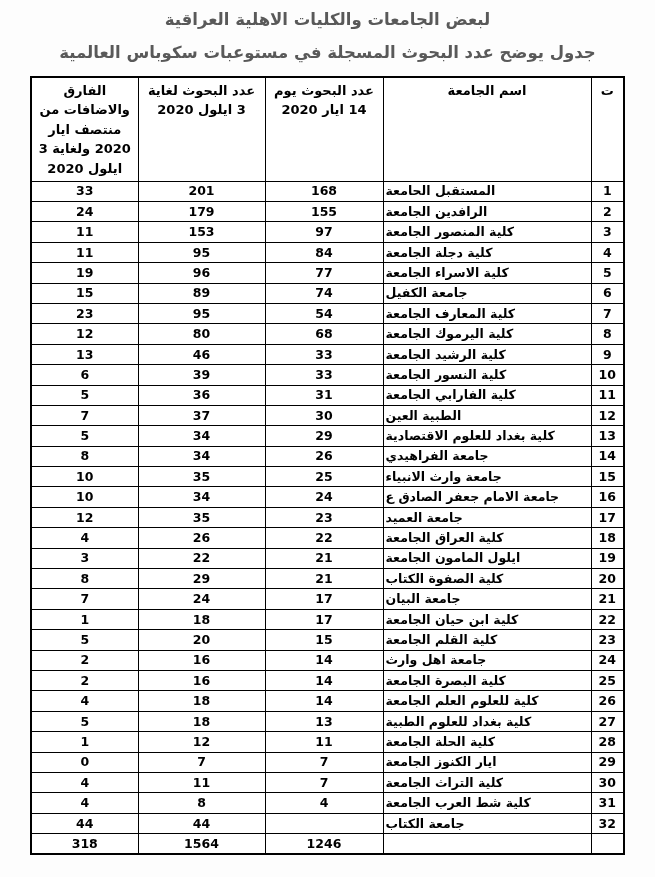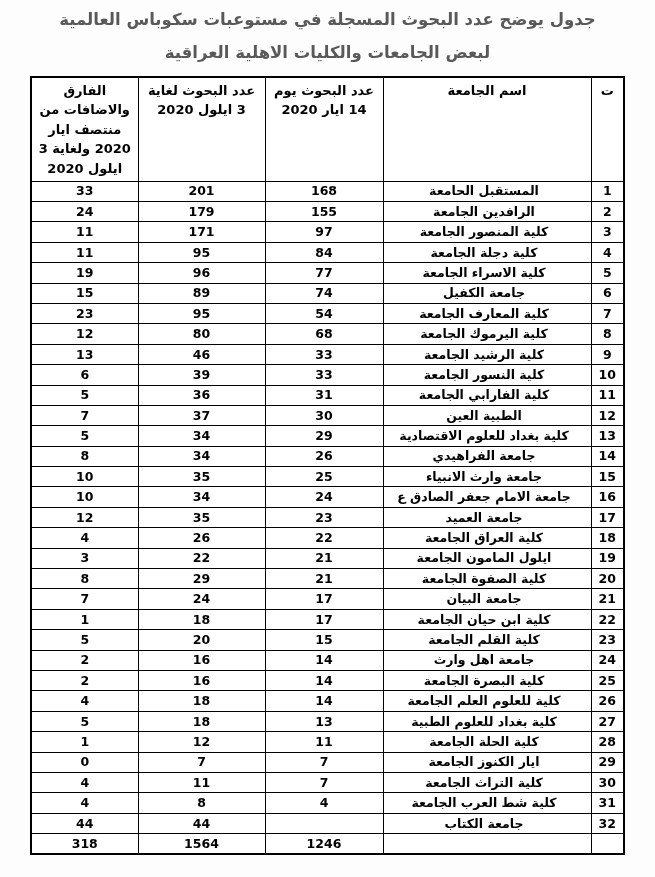--- a/index.html
+++ b/index.html
@@ -44,37 +44,37 @@
     height:100px;
   }
   .research-table tbody td{
     height:19.4px;
     font-size:12.5px;
     line-height:1.1;
     padding:0 2px;
     text-align:center;
   }
   .research-table td.c-name{
-    text-align:center;
+    text-align:left;
     padding-right:8px;
   }
   col.w-idx{width:33px;}
   col.w-name{width:208px;}
   col.w-may{width:118px;}
   col.w-sept{width:127px;}
   col.w-diff{width:107px;}
 </style>
 </head>
 <body>
 
 <div class="page">
 
   <div class="doc-title">
+    <div class="line">لبعض الجامعات والكليات الاهلية العراقية</div>
     <div class="line">جدول يوضح عدد البحوث المسجلة في مستوعبات سكوباس العالمية</div>
-    <div class="line">لبعض الجامعات والكليات الاهلية العراقية</div>
   </div>
 
   <table class="research-table">
     <colgroup>
       <col class="w-idx">
       <col class="w-name">
       <col class="w-may">
       <col class="w-sept">
       <col class="w-diff">
     </colgroup>
@@ -108,21 +108,21 @@
           <td class="c-name">الرافدين الجامعة</td>
           <td class="c-num">155</td>
           <td class="c-num">179</td>
           <td class="c-num">24</td>
         </tr>
 
         <tr>
           <td class="c-idx">3</td>
           <td class="c-name">كلية المنصور الجامعة</td>
           <td class="c-num">97</td>
-          <td class="c-num">171</td>
+          <td class="c-num">153</td>
           <td class="c-num">11</td>
         </tr>
 
         <tr>
           <td class="c-idx">4</td>
           <td class="c-name">كلية  دجلة الجامعة</td>
           <td class="c-num">84</td>
           <td class="c-num">95</td>
           <td class="c-num">11</td>
         </tr>
@@ -242,21 +242,21 @@
         <tr>
           <td class="c-idx">19</td>
           <td class="c-name">ايلول المامون الجامعة</td>
           <td class="c-num">21</td>
           <td class="c-num">22</td>
           <td class="c-num">3</td>
         </tr>
 
         <tr>
           <td class="c-idx">20</td>
-          <td class="c-name">كلية الصفوة الجامعة</td>
+          <td class="c-name">كلية الصفوة الكتاب</td>
           <td class="c-num">21</td>
           <td class="c-num">29</td>
           <td class="c-num">8</td>
         </tr>
 
         <tr>
           <td class="c-idx">21</td>
           <td class="c-name">جامعة البيان</td>
           <td class="c-num">17</td>
           <td class="c-num">24</td>

